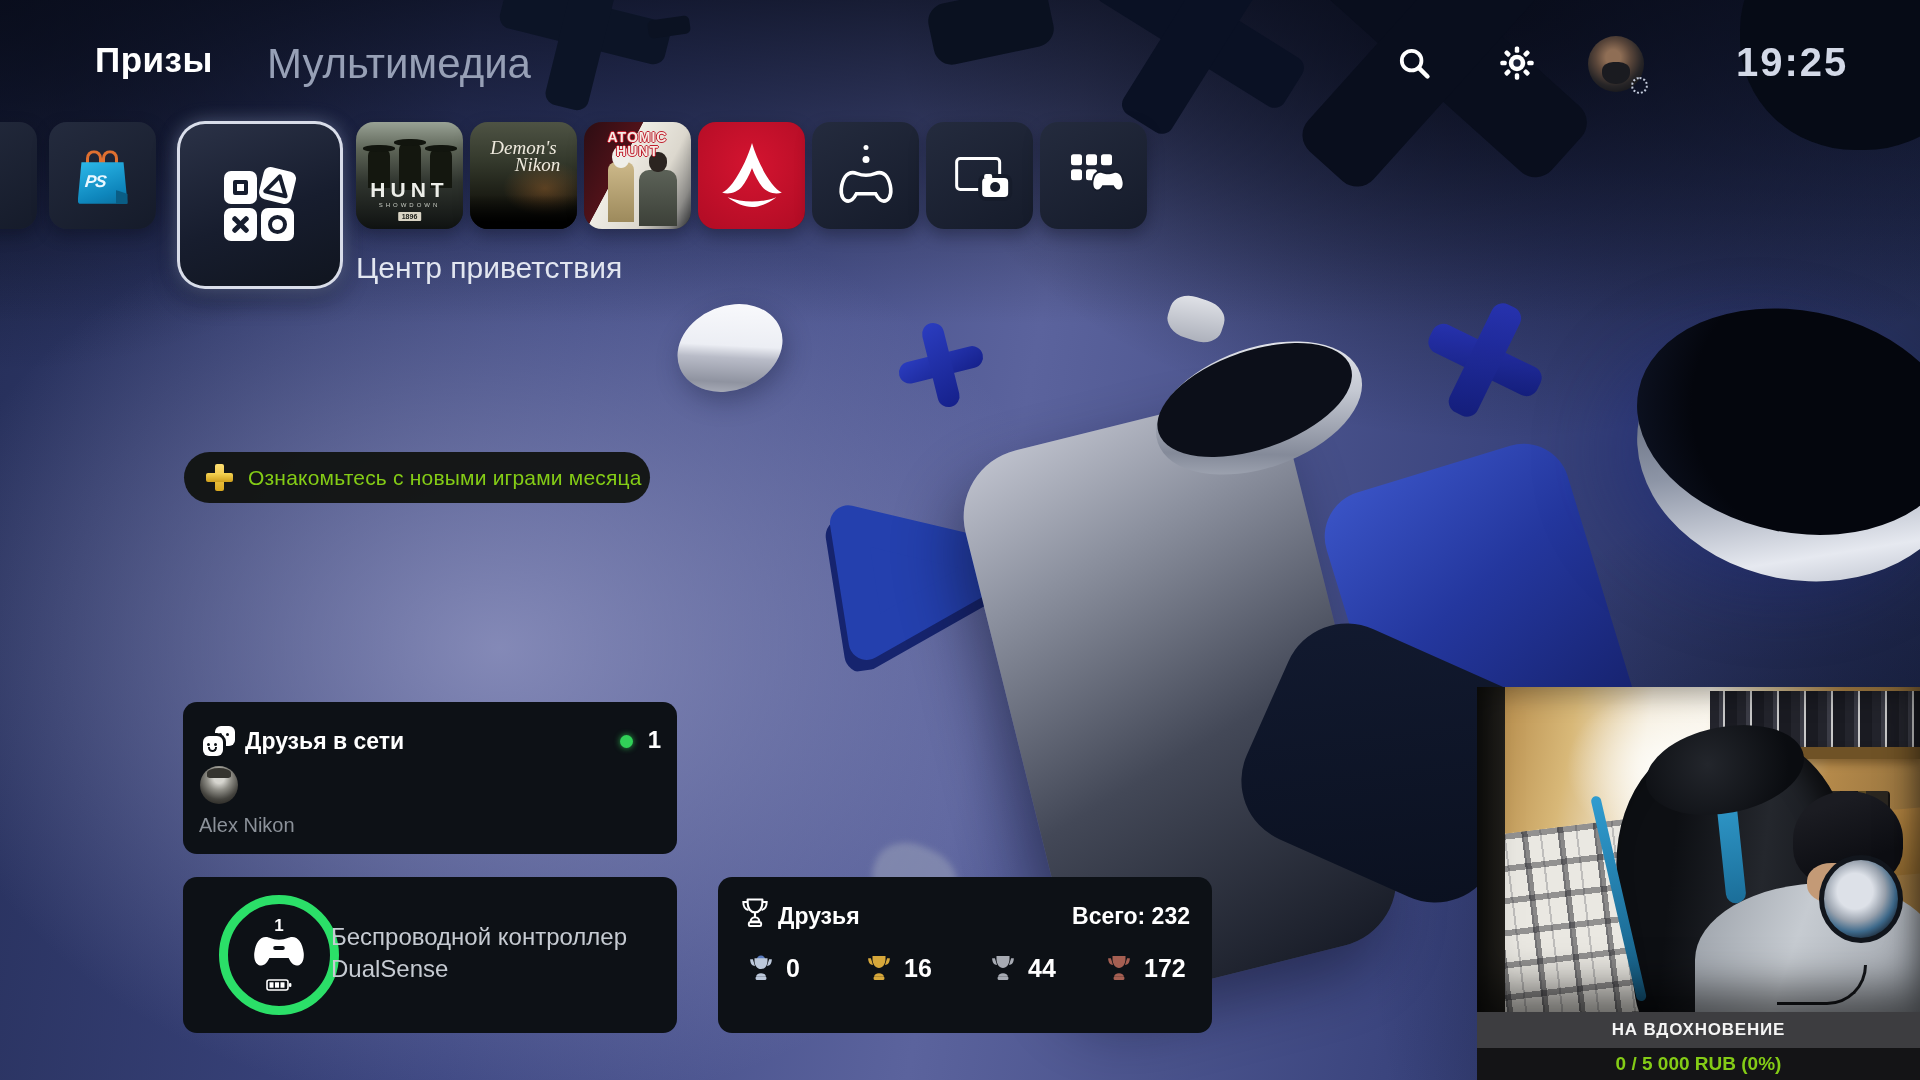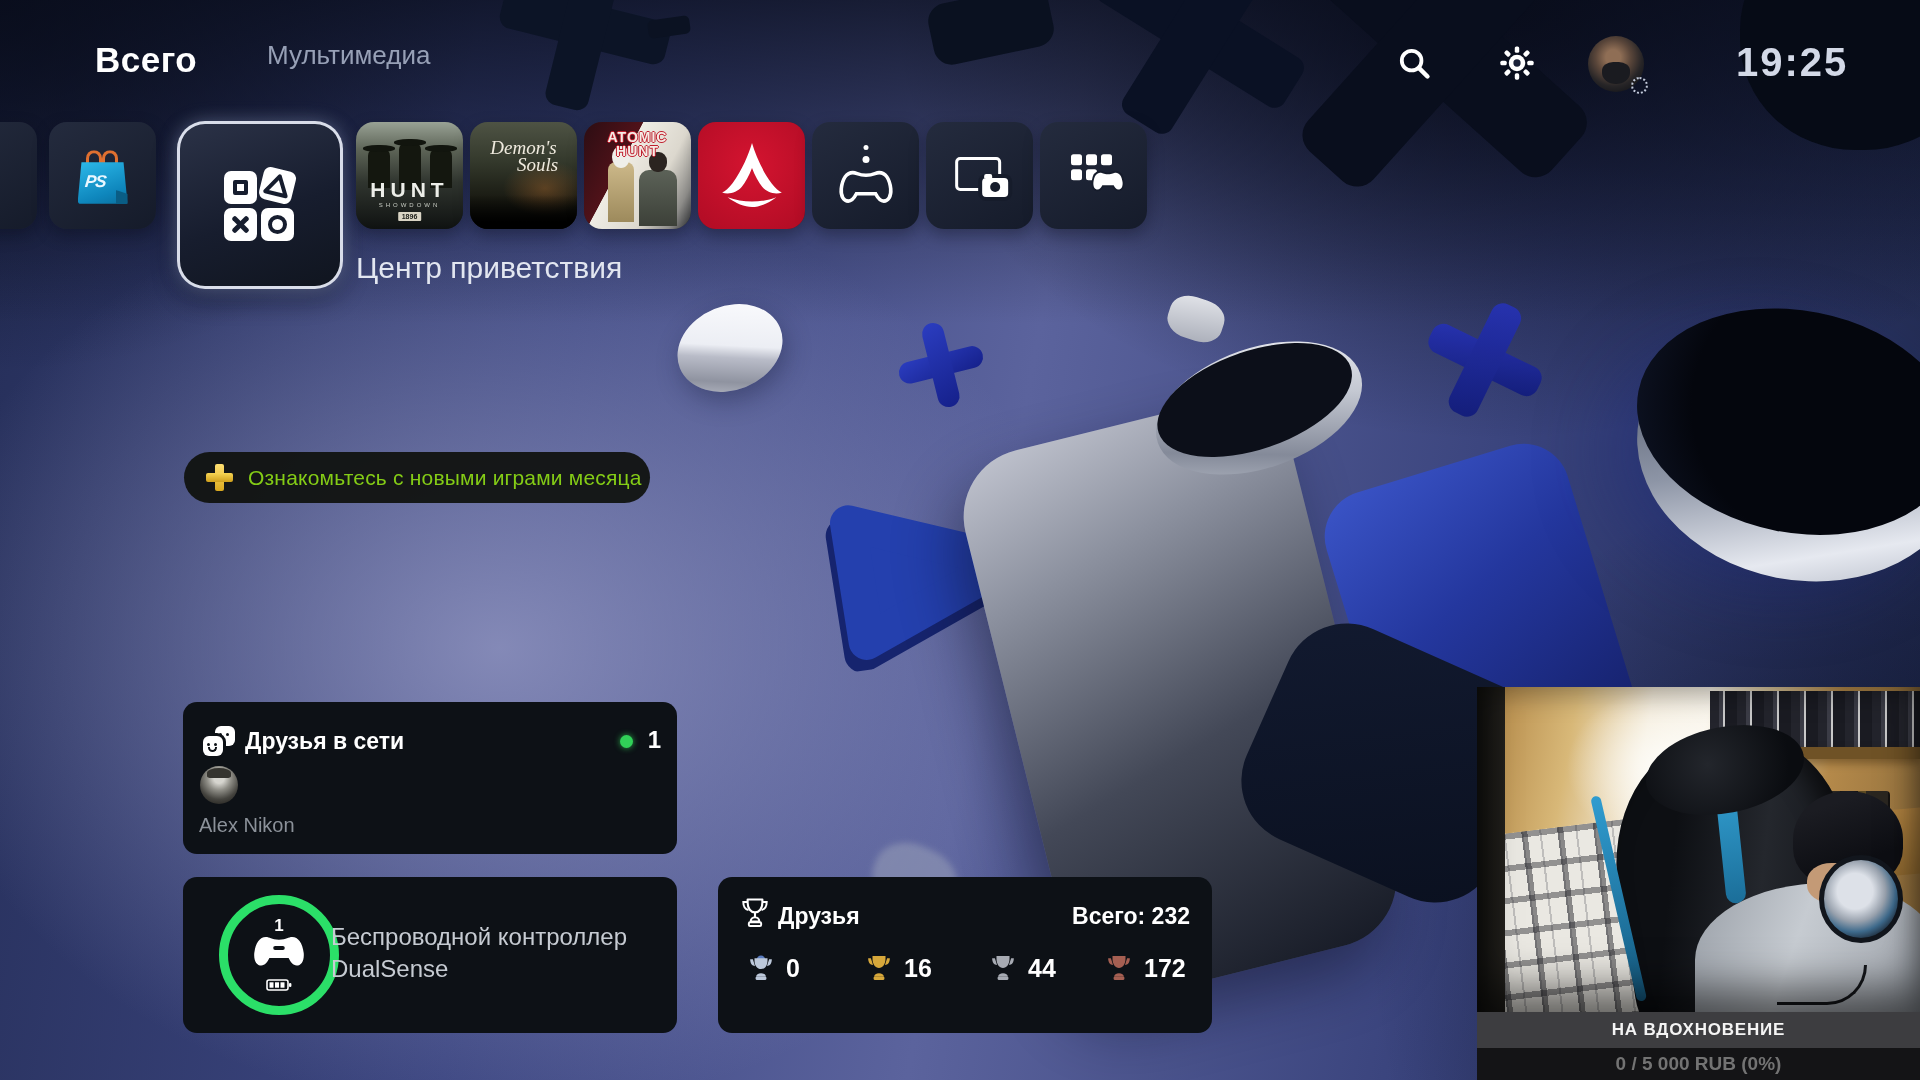--- a/index.html
+++ b/index.html
@@ -57,21 +57,21 @@
     background:linear-gradient(160deg,#353c50 0%, #8d95a6 52%, #e6e9f0 80%, #a7adbb 100%);
     box-shadow:-30px 18px 70px rgba(25,40,130,.35); }
   .puck::after { content:""; position:absolute; left:-6px; top:-10px; width:98%; height:86%;
     border-radius:50%; background:radial-gradient(circle at 60% 40%, #04060d 60%, #11182c 100%); }
   .blob-dark { left:1256px; top:648px; width:270px; height:230px; border-radius:64px;
     background:linear-gradient(150deg,#121a30,#0a101f); transform:rotate(24deg); }
 
   
   .topnav { position:absolute; left:0; top:0; width:100%; height:100px; z-index:10; }
   .tab-games { position:absolute; left:95px; top:40px; font-size:35px; font-weight:bold; color:#fff; letter-spacing:.5px; }
-  .tab-media { position:absolute; left:267px; top:40px; font-size:26px; font-weight:400; color:#97a0b6; }
+  .tab-media { position:absolute; left:267px; top:40px; font-size:42px; font-weight:400; color:#97a0b6; }
   .icon-btn { position:absolute; top:44px; width:40px; height:40px; }
   .search-btn { left:1395px; }
   .gear-btn { left:1498px; }
   .avatar { left:1588px; top:36px; width:56px; height:56px; border-radius:50%; position:absolute;
     background:radial-gradient(circle at 45% 38%, #8f6e55 0 16%, #5a463a 38%, #272527 62%, #121318 85%);
     overflow:visible; }
   .avatar::before { content:""; position:absolute; left:14px; top:26px; width:28px; height:22px;
     background:#1a1b20; border-radius:40% 40% 50% 50%; }
   .avatar-badge { position:absolute; right:-4px; bottom:-2px; width:17px; height:17px; border-radius:50%;
     border:2px dotted #c3cadb; }
@@ -237,21 +237,21 @@
     background:#c49a76; }
   .cam-earcup { position:absolute; left:342px; top:168px; width:84px; height:88px; border-radius:50%;
     border:5px solid #12161d;
     background:radial-gradient(circle at 42% 40%, #dde1e8 0 28%, #98a1ad 48%, #3e6a8c 64%, #1c2633 80%); }
   .cam-cable { position:absolute; left:300px; top:278px; width:90px; height:40px; border:3px solid #15171b;
     border-top:none; border-left:none; border-radius:0 0 40px 0; background:transparent; }
   .cam-vignette { position:absolute; inset:0; box-shadow:inset 0 -26px 40px rgba(0,0,0,.55), inset 0 10px 24px rgba(0,0,0,.25); }
   .cam-title { width:100%; height:36px; background:#3d3d40; display:flex; align-items:center; justify-content:center;
     font-size:17px; font-weight:bold; letter-spacing:.8px; color:#f4f4f4; }
   .cam-progress { width:100%; height:32px; background:#141416; display:flex; align-items:center; justify-content:center;
-    font-size:19px; font-weight:bold; color:#737373; }
+    font-size:19px; font-weight:bold; color:#84cc16; }
 </style>
 </head>
 <body>
 
 <div class="shape cross crossA">
     <div class="bar h"></div>
     <div class="bar v"></div>
   </div>
 <div class="shape smallbar"></div>
 <div class="shape toppill"></div>
@@ -281,21 +281,21 @@
   </svg>
 </div>
 <div class="shape slab-gray"></div>
 <div class="shape coin-silver"></div>
 <div class="shape slab-blue"></div>
 <div class="shape puck"></div>
 <div class="shape blob-dark"></div>
 <div class="shape pebble-gray"></div>
 
 <div class="topnav">
-  <div class="tab-games">Всего</div>
+  <div class="tab-games">Призы</div>
   <div class="tab-media">Мультимедиа</div>
   <div class="icon-btn search-btn">
     <svg width="38" height="38" viewBox="0 0 24 24">
         <circle cx="10.5" cy="10.5" r="6.2" fill="none" stroke="#fff" stroke-width="2.4"></circle>
         <line x1="15.2" y1="15.2" x2="20.5" y2="20.5" stroke="#fff" stroke-width="2.8" stroke-linecap="round"></line>
       </svg>
   </div>
   <div class="icon-btn gear-btn">
     <svg width="38" height="38" viewBox="0 0 24 24">
       <g fill="#fff">
@@ -357,21 +357,21 @@
       <div class="hunt-fig" style="left:43px; top:20px; height:48px;"></div>
       <div class="hunt-fig" style="left:74px;"></div>
       <div class="hunt-title">HUNT</div>
       <div class="hunt-sub">SHOWDOWN</div>
       <div class="hunt-badge">1896</div>
     </div>
   </div>
 
   <div class="tile t-demons">
     <div class="art demons-art">
-      <div class="demons-title"><span class="l1">Demon's</span><span class="l2">Souls</span></div>
+      <div class="demons-title"><span class="l1">Demon's</span><span class="l2">Nikon</span></div>
       <div class="demons-ground"></div>
     </div>
   </div>
 
   <div class="tile t-atomic">
     <div class="art atomic-art">
       <div class="robot"></div>
         <div class="guy"></div>
       <div class="atomic-title"><span>ATOMIC</span><br><span>HUNT</span></div>
     </div>

